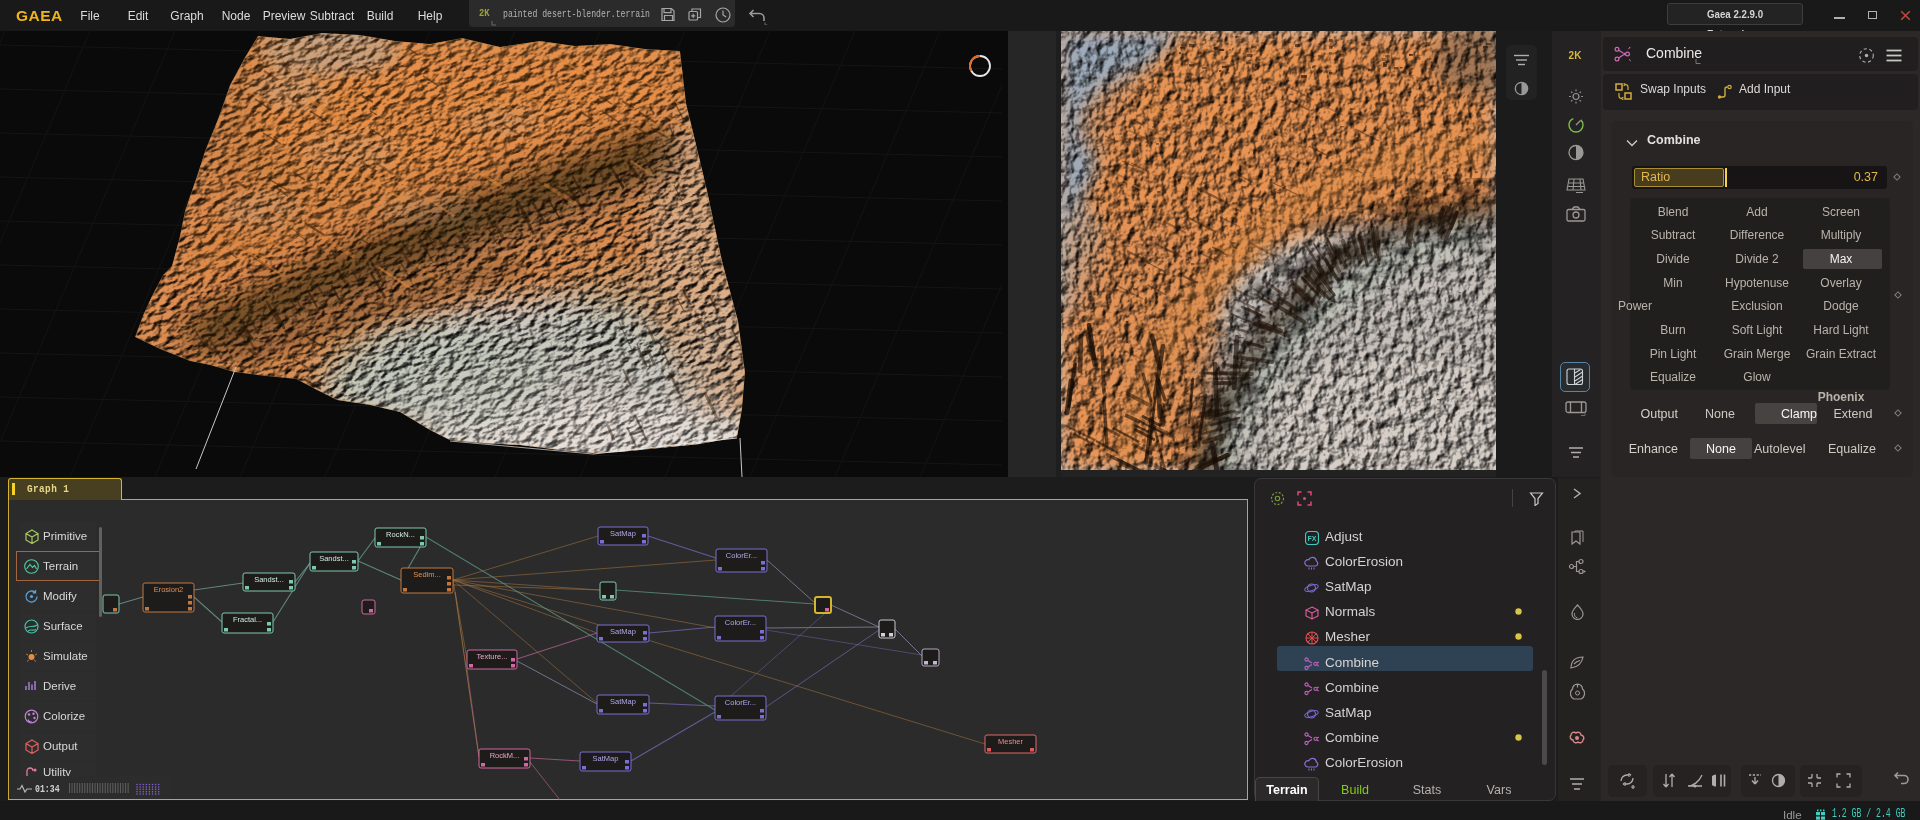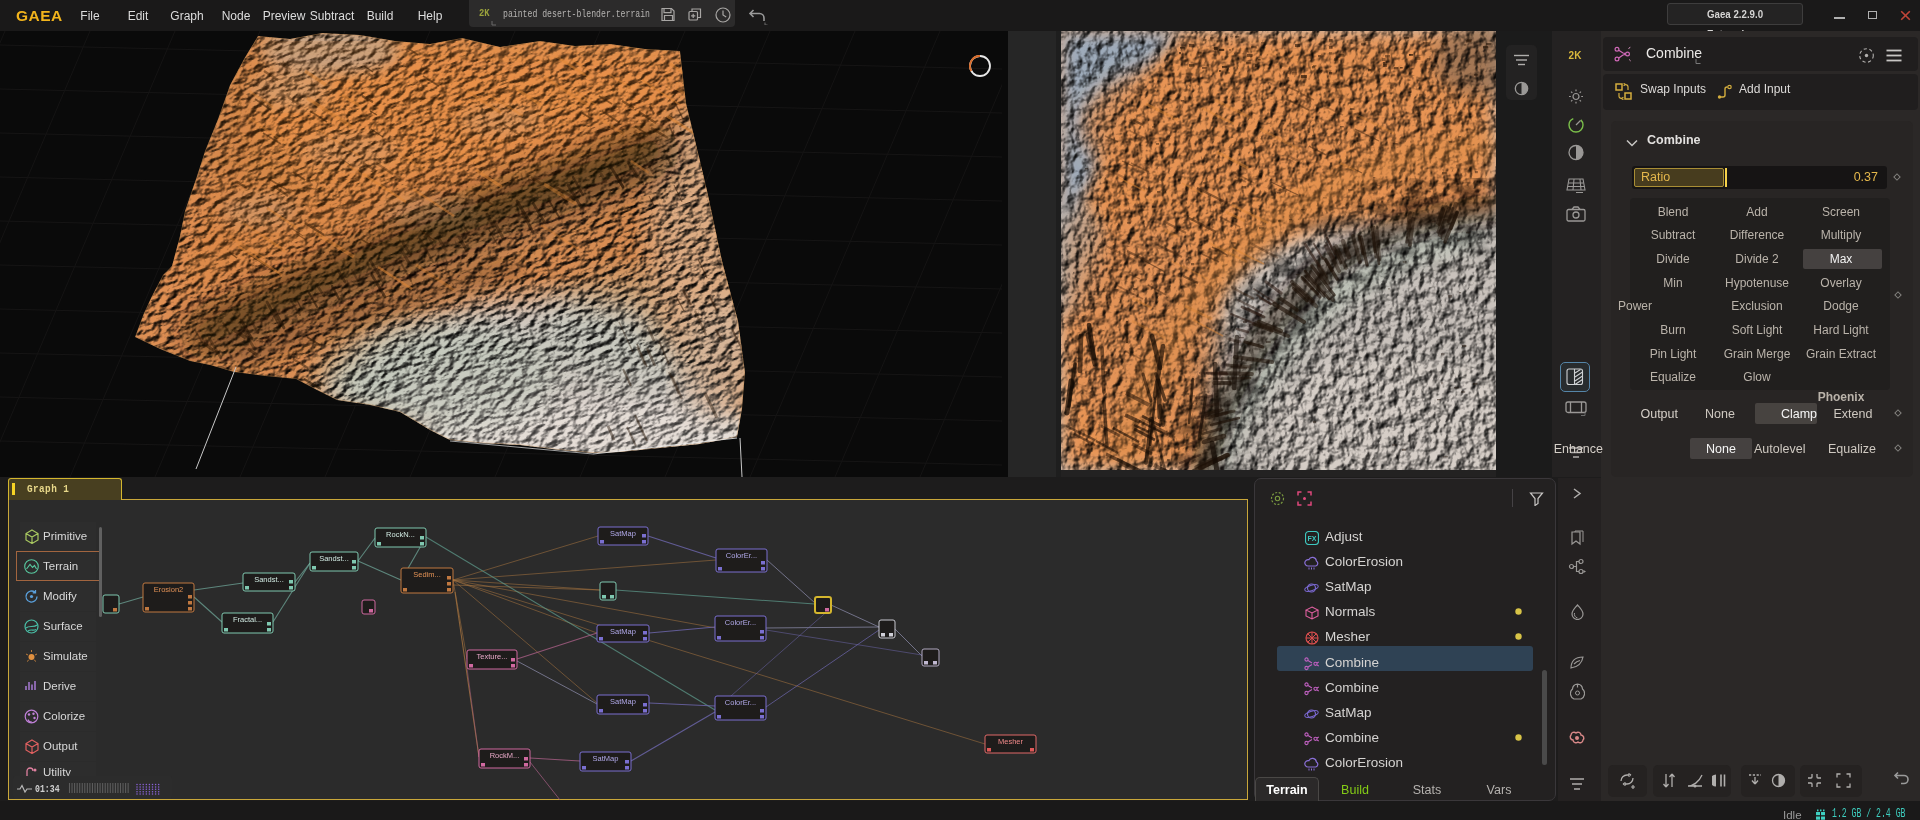--- a/index.html
+++ b/index.html
@@ -840,21 +840,21 @@
     <rect x="2.8" y="2.8" width="4.4" height="4.4" fill="none" stroke="#84827f" stroke-width="1" transform="rotate(45 5 5)"></rect>
   </svg>
 <div class="abs" style="left:1601px;top:407px;width:77px;text-align:right;font-size:12.5px;color:#d5cfc8;font-weight:normal;white-space:nowrap;">Output</div>
 <div class="abs" style="left:1755px;top:403px;width:62px;height:21px;background:#474340;border-radius:2px;"></div>
 <div class="abs" style="left:1689px;top:407px;width:62px;text-align:center;font-size:12.5px;color:#cfc9c1;font-weight:normal;white-space:nowrap;">None</div>
 <div class="abs" style="left:1755px;top:407px;width:62px;text-align:right;font-size:12.5px;color:#f5f5f5;font-weight:normal;white-space:nowrap;">Clamp</div>
 <div class="abs" style="left:1821px;top:407px;width:64px;text-align:center;font-size:12.5px;color:#cfc9c1;font-weight:normal;white-space:nowrap;">Extend</div>
 <svg class="abs" style="left:1893px;top:408px;" width="10" height="10" viewBox="0 0 10 10">
     <rect x="2.8" y="2.8" width="4.4" height="4.4" fill="none" stroke="#84827f" stroke-width="1" transform="rotate(45 5 5)"></rect>
   </svg>
-<div class="abs" style="left:1526px;top:442px;width:77px;text-align:right;font-size:12.5px;color:#d5cfc8;font-weight:normal;white-space:nowrap;">Enhance</div>
+<div class="abs" style="left:1601px;top:442px;width:77px;text-align:right;font-size:12.5px;color:#d5cfc8;font-weight:normal;white-space:nowrap;">Enhance</div>
 <div class="abs" style="left:1690px;top:438px;width:62px;height:21px;background:#454140;border-radius:2px;"></div>
 <div class="abs" style="left:1690px;top:442px;width:62px;text-align:center;font-size:12.5px;color:#f5f5f5;font-weight:normal;white-space:nowrap;">None</div>
 <div class="abs" style="left:1754px;top:442px;width:64px;font-size:12.5px;color:#cfc9c1;font-weight:normal;white-space:nowrap;">Autolevel</div>
 <div class="abs" style="left:1820px;top:442px;width:64px;text-align:center;font-size:12.5px;color:#cfc9c1;font-weight:normal;white-space:nowrap;">Equalize</div>
 <svg class="abs" style="left:1893px;top:443px;" width="10" height="10" viewBox="0 0 10 10">
     <rect x="2.8" y="2.8" width="4.4" height="4.4" fill="none" stroke="#84827f" stroke-width="1" transform="rotate(45 5 5)"></rect>
   </svg>
 <div class="abs" style="left:1608px;top:765px;width:39px;height:32px;background:#252221;border-radius:5px;"></div>
 <svg class="abs" style="left:1618px;top:772px;" width="20" height="18" viewBox="0 0 20 18">
     <path d="M3 9 a6 6 0 0 1 6 -6 h2 M13 3 l-2.5 -1.5 M13 3 l-2.5 1.5 M15 6 a6 6 0 0 1 -6 6 h-2 M5 12 l2.5 -1.5 M5 12 l2.5 1.5" fill="none" stroke="#b0aeac" stroke-width="1.3"></path>

